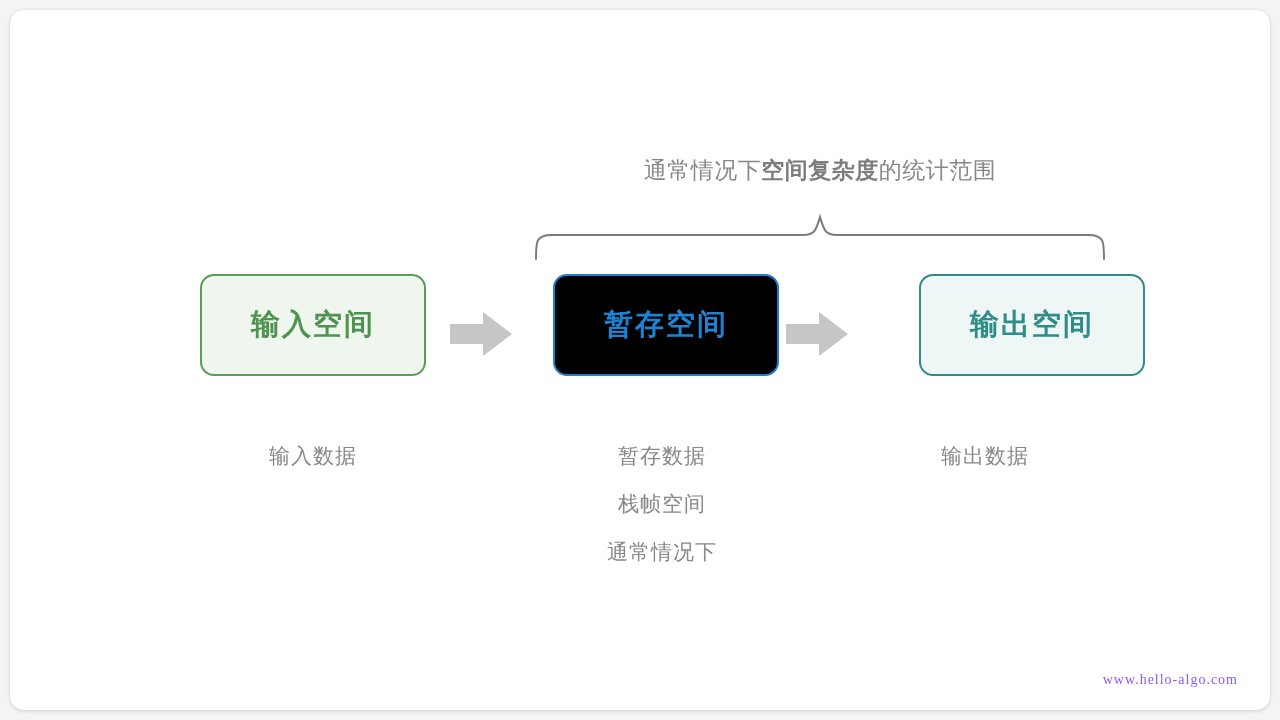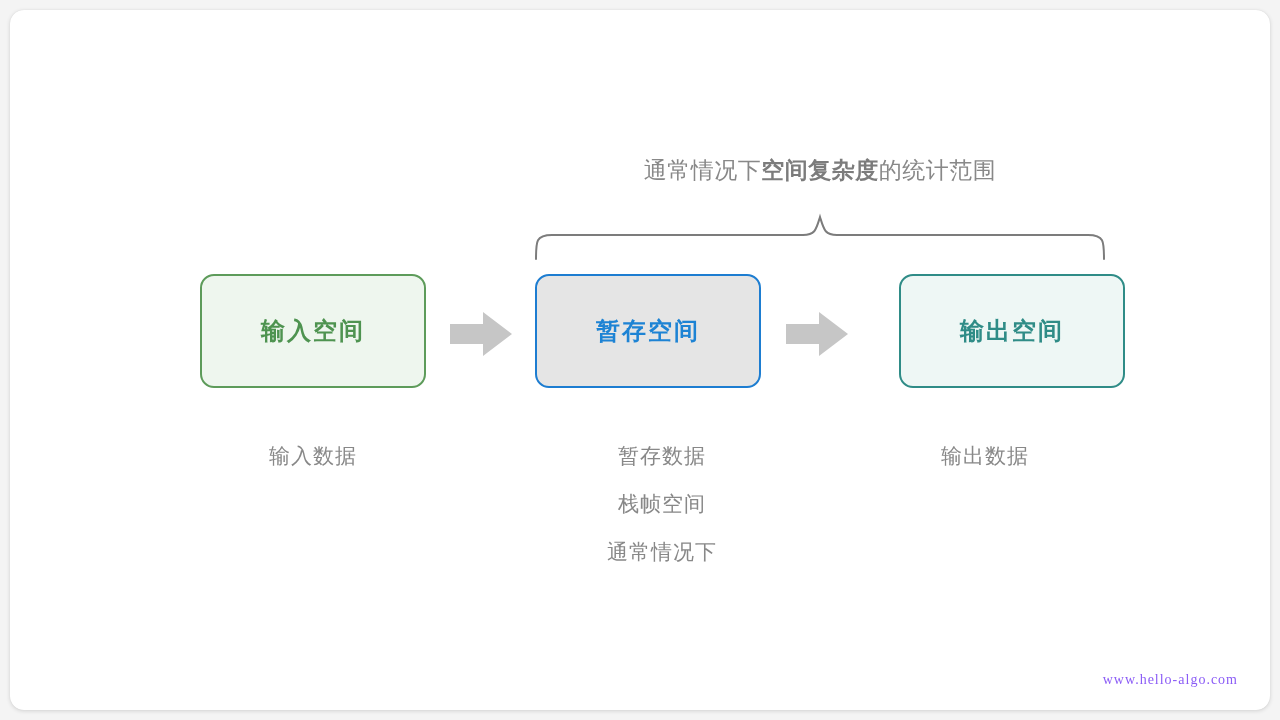--- a/index.html
+++ b/index.html
@@ -63,35 +63,35 @@
     top: 198px;
     width: 590px;
     height: 52px;
   }
 
   
   .box {
     position: absolute;
     top: 264px;
     width: 226px;
-    height: 114px;
+    height: 102px;
     border-radius: 14px;
     border-width: 2px;
     border-style: solid;
     box-sizing: border-box;
     display: flex;
     align-items: center;
     justify-content: center;
-    font-size: 24px;
+    font-size: 29px;
     font-weight: bold;
     letter-spacing: 2px;
   }
   #box-input  { left: 190px; background: #eef6ee; border-color: #5d9b5a; color: #4e9350; }
-  #box-temp   { left: 525px; background: #e5e5e5; border-color: #1d7dd1; color: #1d83d4; }
-  #box-output { left: 889px; background: #eef7f5; border-color: #2f8c87; color: #2f8c87; }
+  #box-temp   { left: 543px; background: #000000; border-color: #1d7dd1; color: #1d83d4; }
+  #box-output { left: 909px; background: #eef7f5; border-color: #2f8c87; color: #2f8c87; }
 
   
   .arrow {
     position: absolute;
     top: 300px;
     width: 62px;
     height: 48px;
   }
   #arrow-1 { left: 440px; }
   #arrow-2 { left: 776px; }

